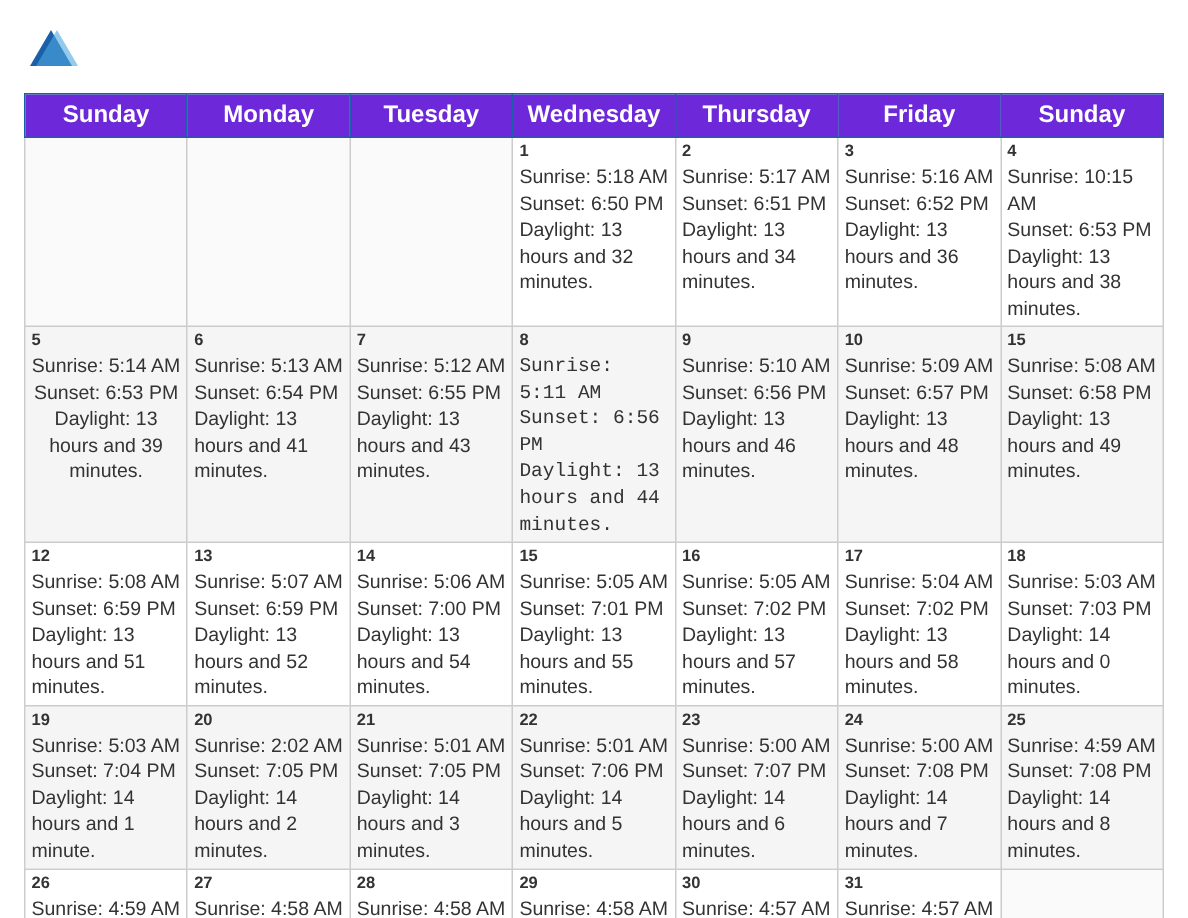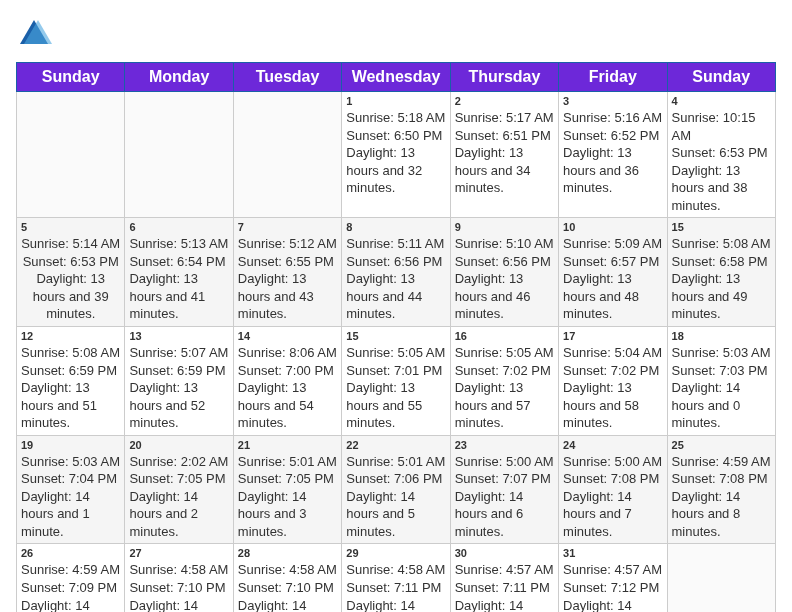--- a/index.html
+++ b/index.html
@@ -177,21 +177,21 @@
 Daylight: 13 hours and 41 minutes.</div>
           </td>
           <td>
             <div class="day-num">7</div>
             <div class="cell-content" style="white-space: pre-line;">Sunrise: 5:12 AM
 Sunset: 6:55 PM
 Daylight: 13 hours and 43 minutes.</div>
           </td>
           <td>
             <div class="day-num">8</div>
-            <div class="cell-content" style="white-space: pre-line;">Sunrise: 5:11 AM
+            <div class="cell-content" style="white-space: pre-line; font-family: Liberation Mono, monospace;">Sunrise: 5:11 AM
 Sunset: 6:56 PM
 Daylight: 13 hours and 44 minutes.</div>
           </td>
           <td>
             <div class="day-num">9</div>
             <div class="cell-content" style="white-space: pre-line;">Sunrise: 5:10 AM
 Sunset: 6:56 PM
 Daylight: 13 hours and 46 minutes.</div>
           </td>
           <td>
@@ -215,21 +215,21 @@
 Daylight: 13 hours and 51 minutes.</div>
           </td>
           <td>
             <div class="day-num">13</div>
             <div class="cell-content" style="white-space: pre-line;">Sunrise: 5:07 AM
 Sunset: 6:59 PM
 Daylight: 13 hours and 52 minutes.</div>
           </td>
           <td>
             <div class="day-num">14</div>
-            <div class="cell-content" style="white-space: pre-line;">Sunrise: 8:06 AM
+            <div class="cell-content" style="white-space: pre-line;">Sunrise: 5:06 AM
 Sunset: 7:00 PM
 Daylight: 13 hours and 54 minutes.</div>
           </td>
           <td>
             <div class="day-num">15</div>
             <div class="cell-content" style="white-space: pre-line;">Sunrise: 5:05 AM
 Sunset: 7:01 PM
 Daylight: 13 hours and 55 minutes.</div>
           </td>
           <td>

